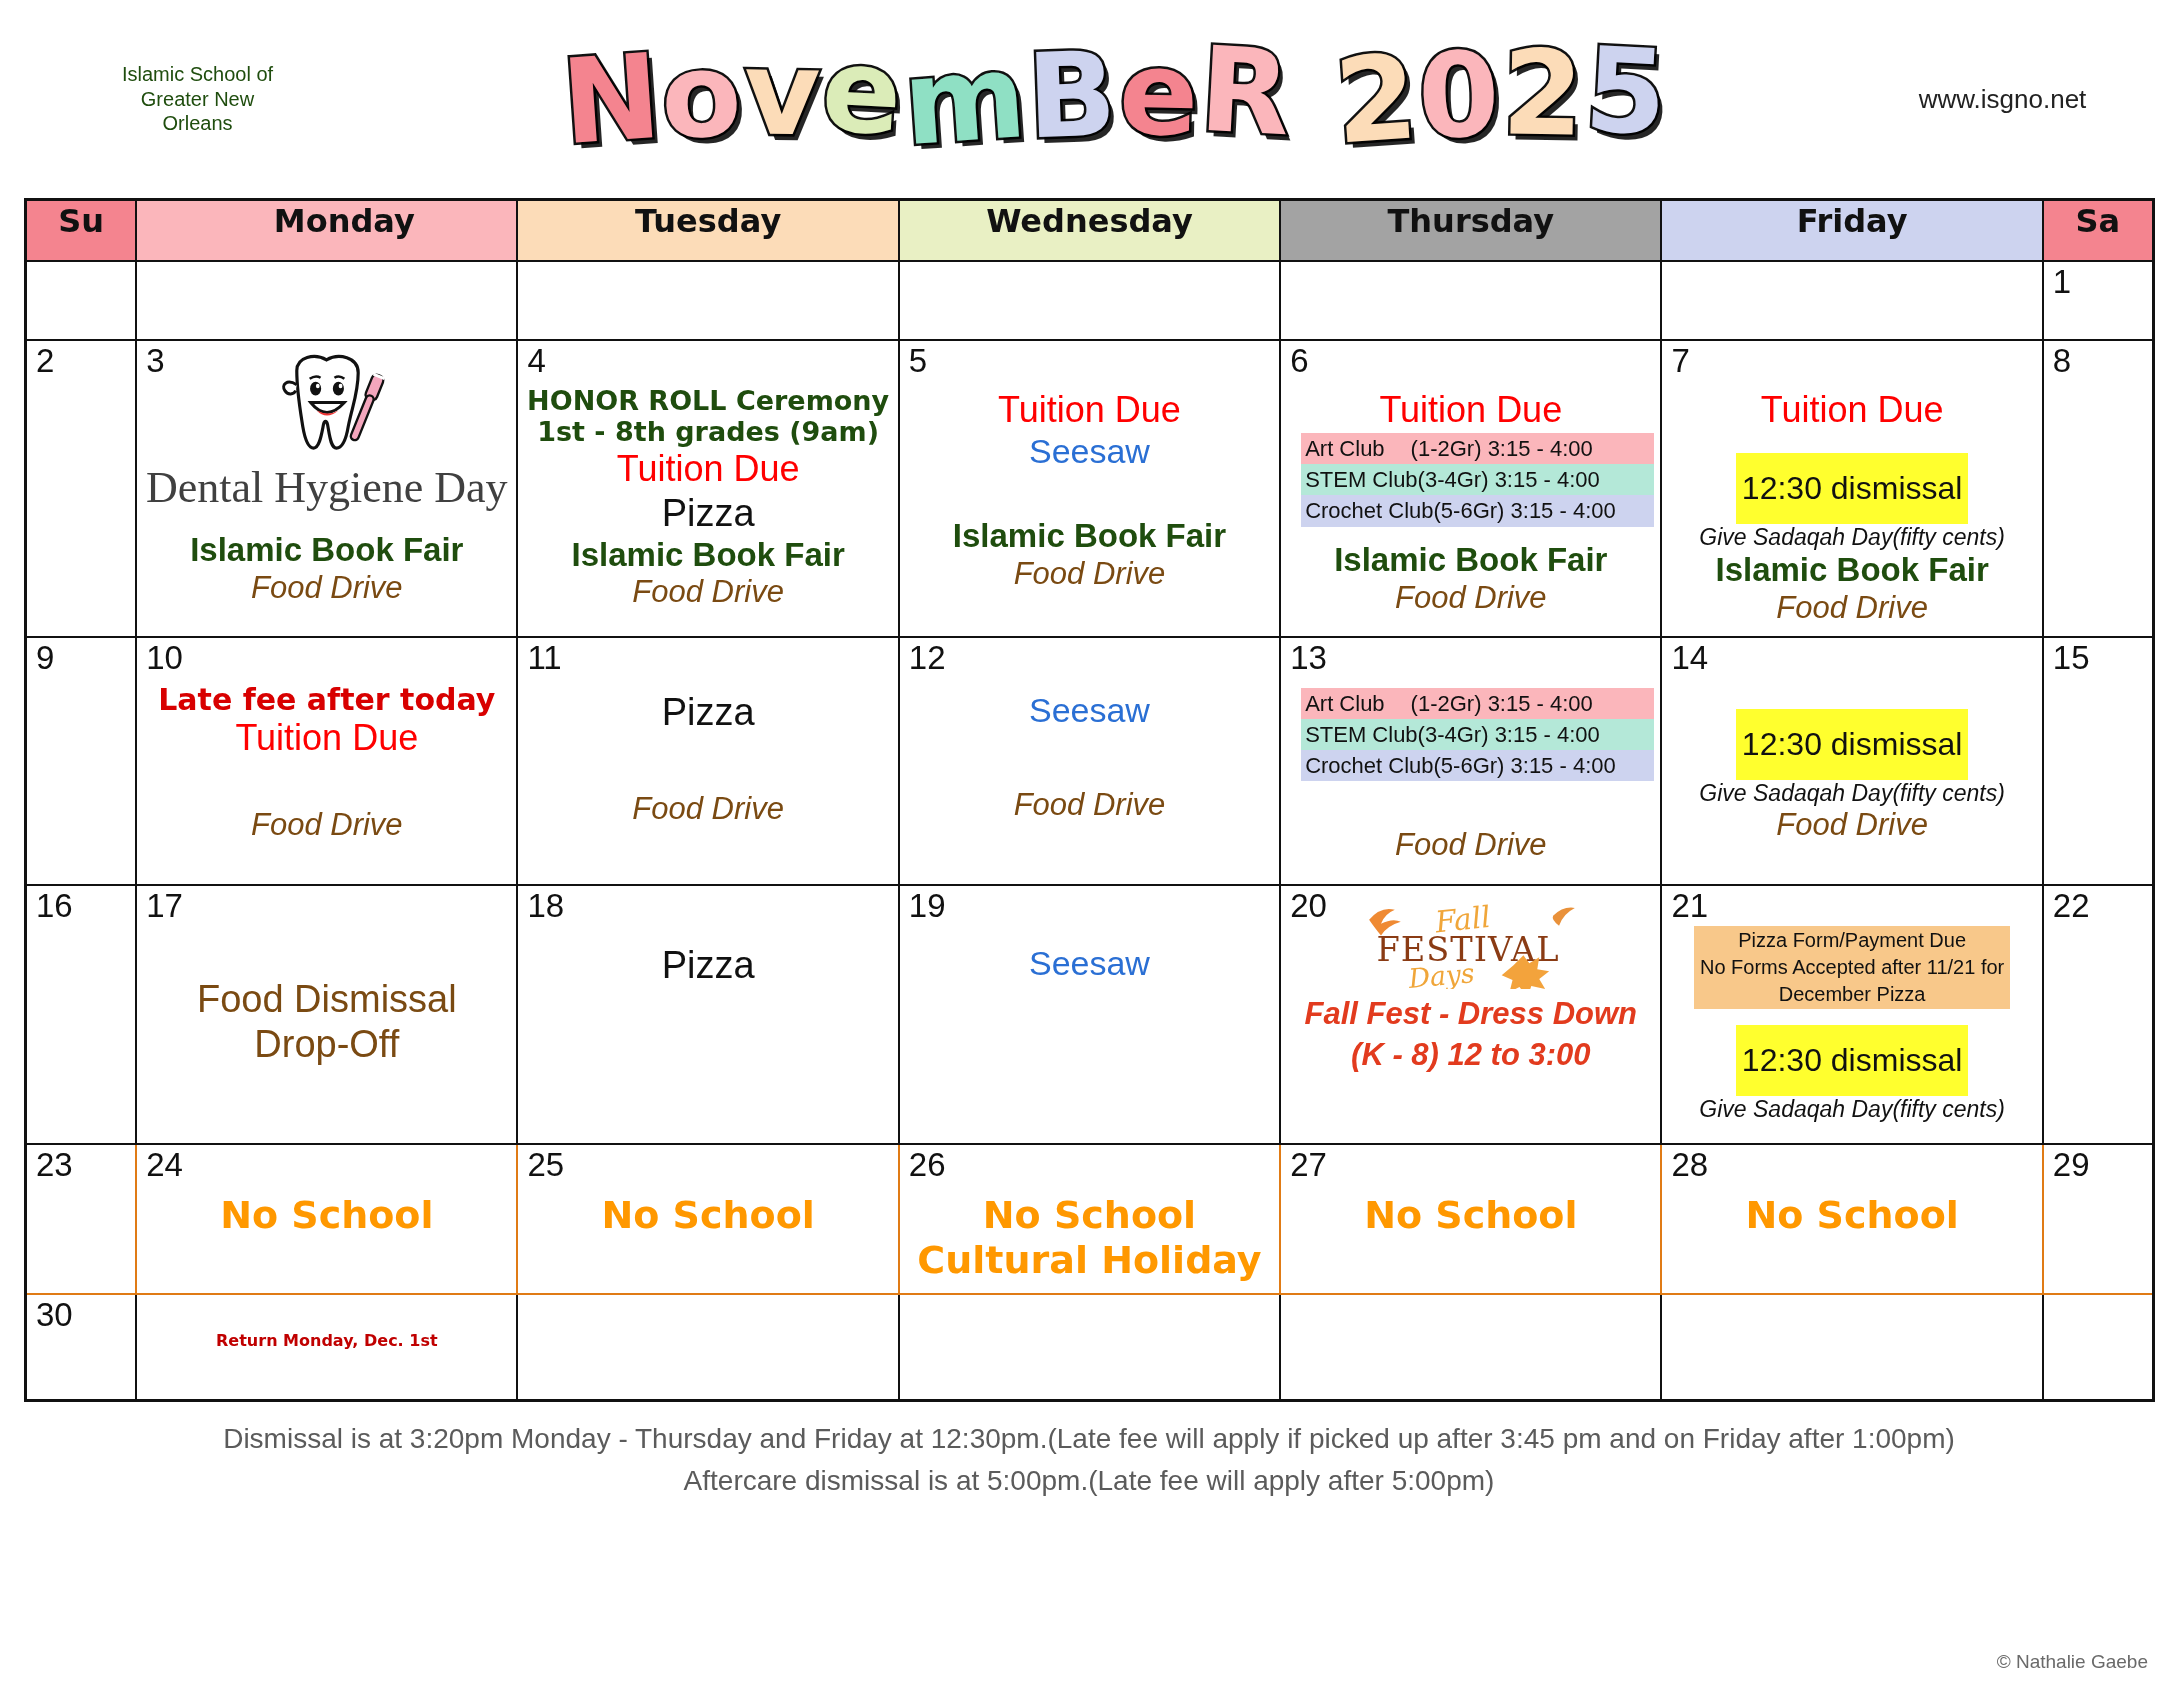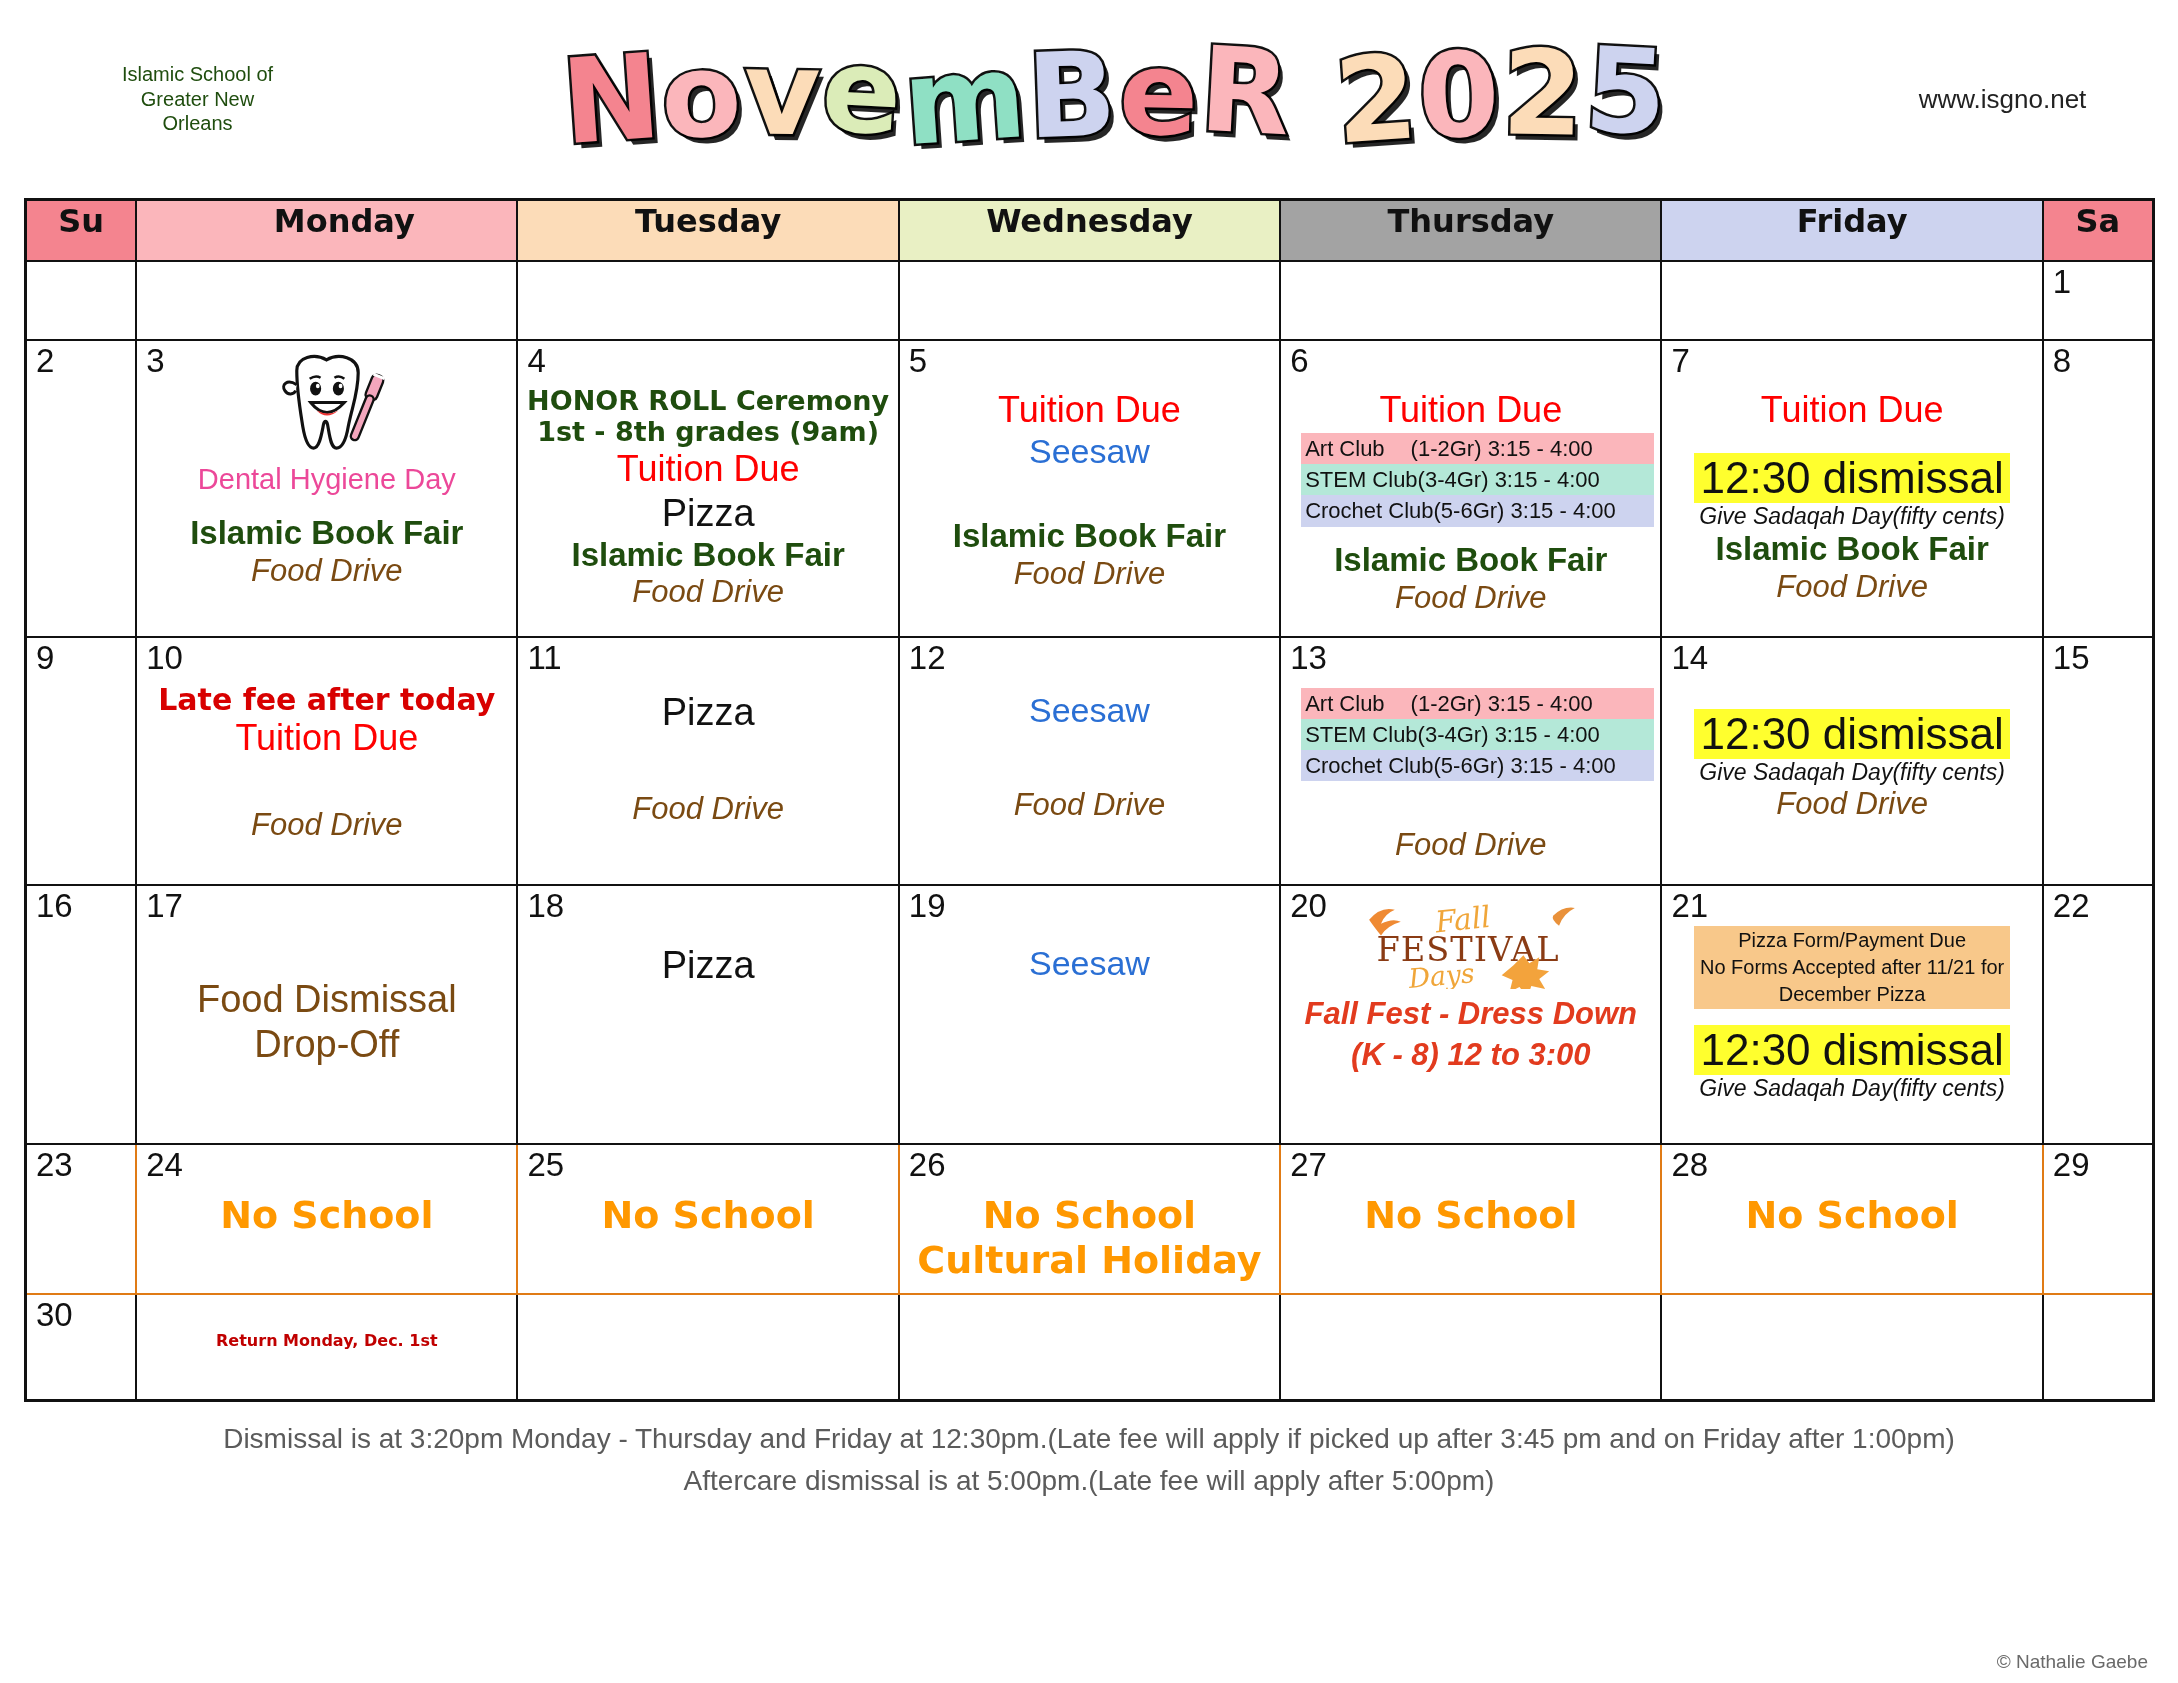--- a/index.html
+++ b/index.html
@@ -80,28 +80,28 @@
   tr.r5 td { height: 150px; }
   tr.r6 td { height: 107px; }
 
   
   .ln { line-height: 1.18; }
   .tuition { color:#ff0000; font-size:36px; }
   .seesaw  { color:#2a6fd4; font-size:34px; }
   .pizza   { color:#111; font-size:38px; }
   .bookfair{ color:#1f4d0e; font-size:33px; font-weight:bold; }
   .fooddrive{ color:#7a4a12; font-size:31px; font-style:italic; }
-  .dental  { color:#ec4899; font-size:29px; }
+  .dental  { color:#404040; font-size:44px;font-family:Liberation Serif, serif; }
   .honor   { color:#1f4d0e; font-size:27px; font-weight:bold;
              font-family:"DejaVu Sans", sans-serif; line-height:1.18; }
   .latefee { color:#d80000; font-size:30px; font-weight:bold;
              font-family:"DejaVu Sans", sans-serif; }
   .dismissal {
     display:inline-block; background:#ffff2e; color:#111;
-    font-size:44px; padding:0 6px;
+    font-size:32px; padding:17px 6px;
   }
   .sadaqah { color:#111; font-size:23px; font-style:italic; }
   .fooddon { color:#7a4a12; font-size:38px; line-height:1.2; }
   .fallfest { color:#e23b1e; font-size:31px; font-style:italic; font-weight:bold; line-height:1.35; }
   .noschool { color:#ff9800; font-size:38px; font-weight:bold;
               font-family:"DejaVu Sans", sans-serif; line-height:1.2; }
   .returnmon{ color:#c00000; font-size:16px; font-weight:bold;
               font-family:"DejaVu Sans", sans-serif; }
   .pizzaform {
     display:inline-block; background:#f8c88a; color:#111;

